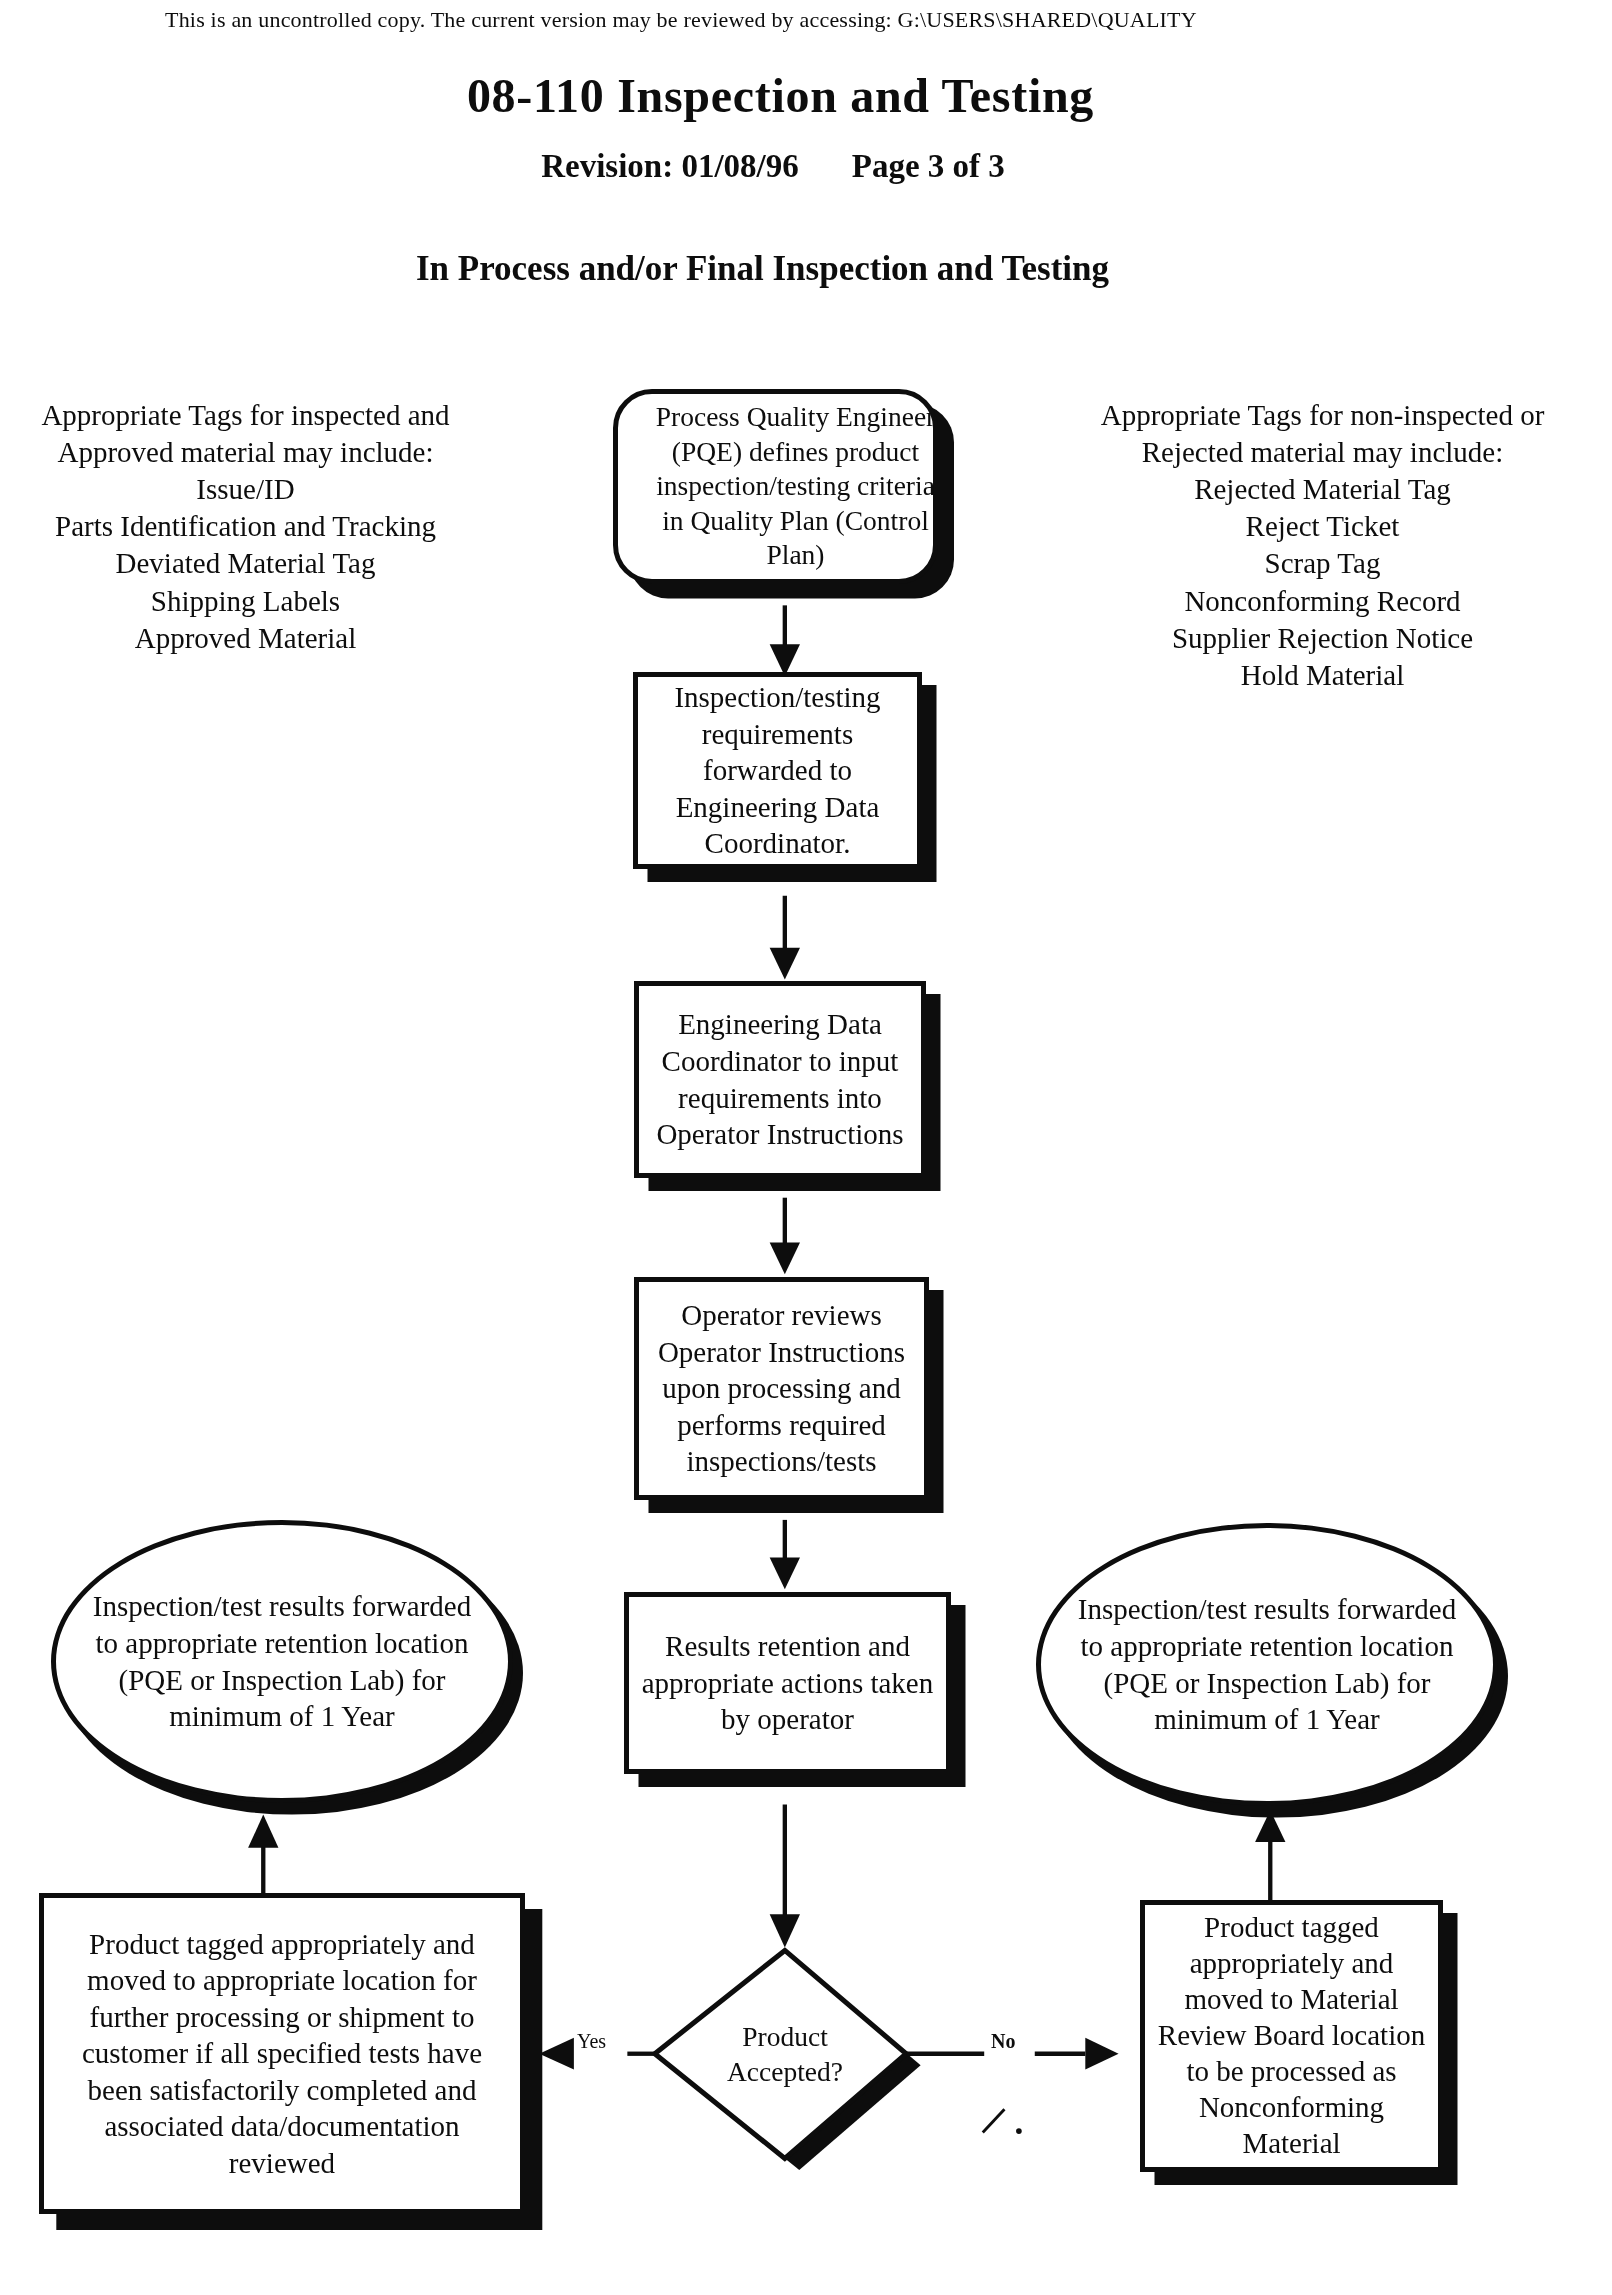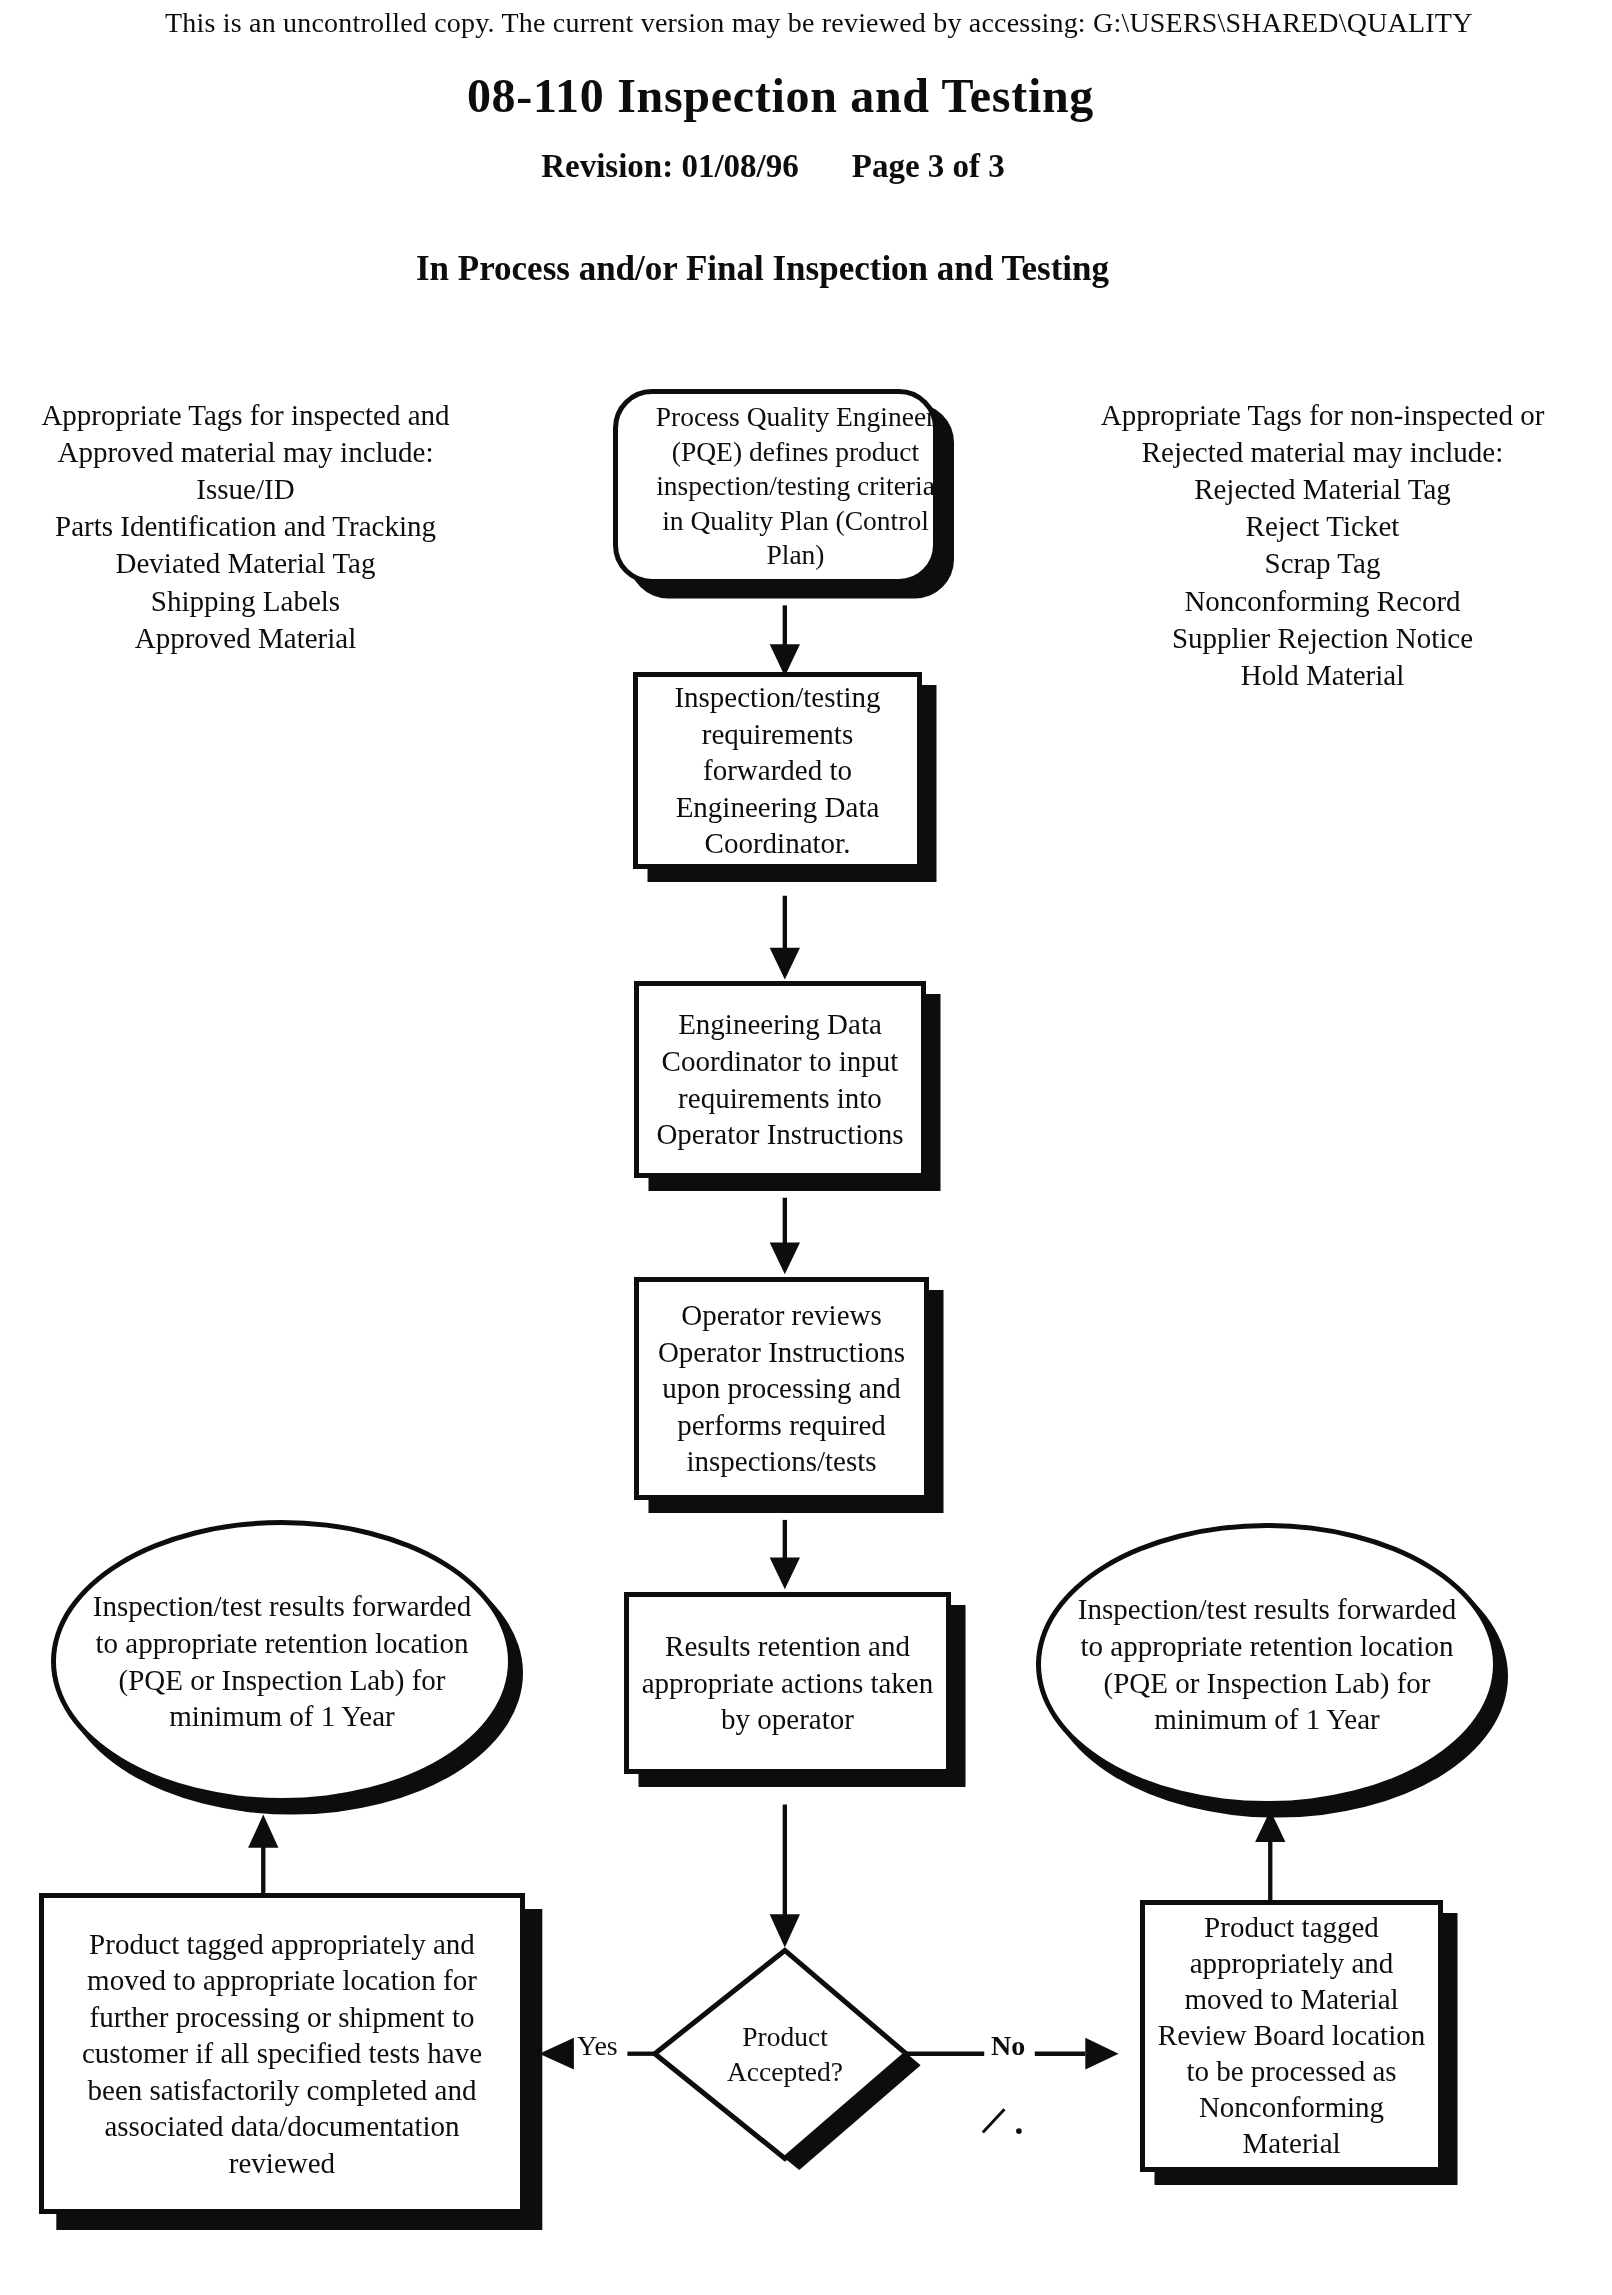--- a/index.html
+++ b/index.html
@@ -8,21 +8,21 @@
     font-family: "Liberation Serif", "DejaVu Serif", serif;
     background: #ffffff; color: var(--ink);
   }
   #page {
     position: relative; width: 1613px; height: 2295px;
     background: var(--paper); overflow: hidden;
   }
   .abs { position: absolute; }
   .center { text-align: center; }
   .pre { white-space: pre; }
-  .hdr-note { font-size: 28px; letter-spacing: 0.2px; white-space: nowrap; }
+  .hdr-note { font-size: 22px; letter-spacing: 0.2px; white-space: nowrap; }
   .doc-title { font-size: 48px; font-weight: bold; letter-spacing: 0.7px; }
   .rev-row { display: flex; justify-content: center; gap: 53px;
              font-size: 33px; font-weight: bold; }
   .sub-title { font-size: 35px; font-weight: bold; }
   .side-list { font-size: 29px; line-height: 1.28; }
   .node {
     border: 5px solid var(--ink); background: var(--paper);
     box-shadow: 14.5px 13px 0 var(--ink);
     display: flex; align-items: center; justify-content: center;
     font-size: 29px; line-height: 1.26; text-align: center;
@@ -32,21 +32,21 @@
   .ellipse {
     border: 5.8px solid var(--ink); border-radius: 50%; background: var(--paper);
     box-shadow: 10px 11.6px 0 var(--ink);
     display: flex; align-items: center; justify-content: center;
     font-size: 29px; line-height: 1.27; text-align: center;
   }
   .diamond-label {
     display: flex; align-items: center; justify-content: center;
     font-size: 27.5px; line-height: 1.25; text-align: center;
   }
-  .branch-label { font-size: 28px; }
+  .branch-label { font-size: 20px; }
   svg.overlay { position: absolute; left: 0; top: 0; pointer-events: none; }
   .ln   { stroke: var(--ink); stroke-width: 6; fill: none; }
   .ln4  { stroke: var(--ink); stroke-width: 4; fill: none; }
   .hd   { fill: var(--ink); stroke: none; }
   .dia-main   { fill: var(--paper); stroke: var(--ink); stroke-width: 7; }
   .dia-shadow { fill: var(--ink); stroke: none; }
 </style>
 </head>
 <body>
 

